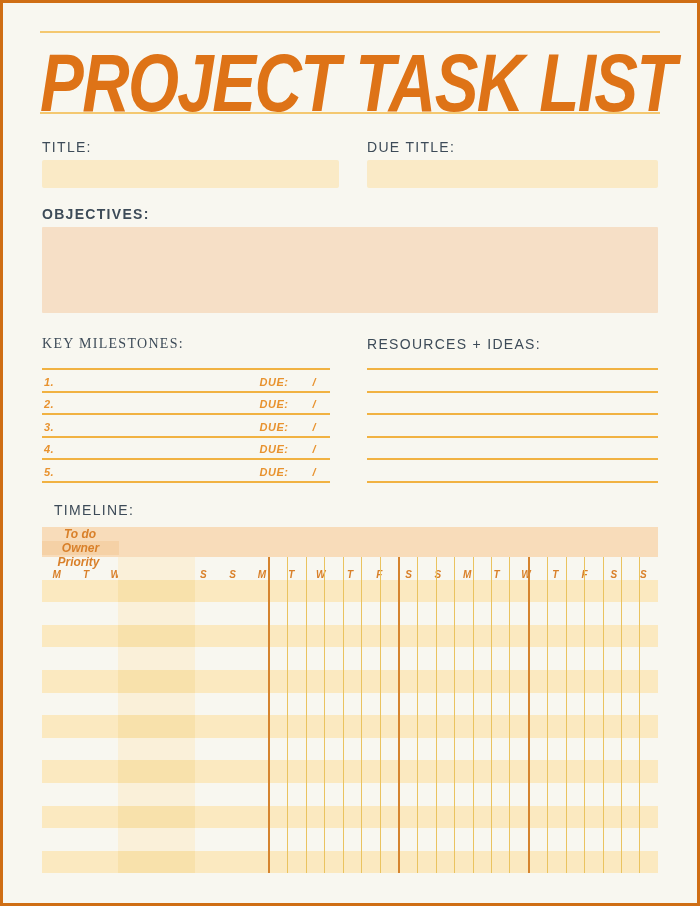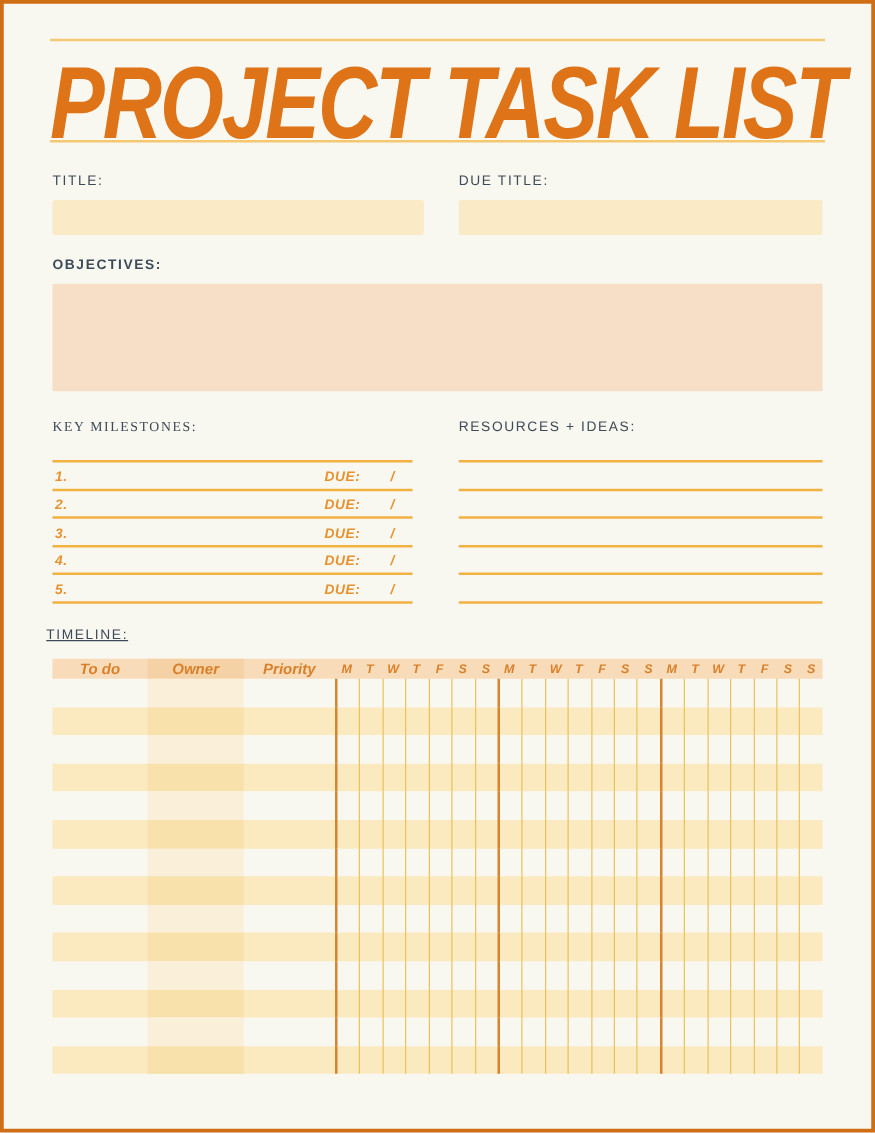--- a/index.html
+++ b/index.html
@@ -16,38 +16,38 @@
   .page{position:relative;width:700px;height:906px;box-sizing:border-box;
         background:var(--page-background);border:3px solid var(--page-border);overflow:hidden;}
   .abs{position:absolute;}
 
   .rule{height:0;border-top:2px solid var(--gold-rule-light);}
   .page-title{left:37px;top:39px;margin:0;color:var(--title-orange);
       font-size:82px;line-height:1;font-weight:bold;font-style:italic;
       letter-spacing:-2px;white-space:nowrap;display:inline-block;
       transform:scaleX(0.80);transform-origin:left top;}
 
-  .lbl{color:var(--label-slate);font-size:11px;letter-spacing:1.3px;white-space:nowrap;}
+  .lbl{color:var(--label-slate);font-size:14px;letter-spacing:1.3px;white-space:nowrap;}
 
   .inputbar{background:var(--input-cream);border-radius:2px;}
   .objbox{background:var(--objectives-peach);border-radius:1px;}
 
   
   .m-rule{height:0;border-top:2px solid var(--gold-rule);}
   .m-row,.r-row{height:20.5px;border-bottom:2px solid var(--gold-rule);
       display:flex;align-items:flex-end;}
   .m-row span{color:var(--milestone-text-orange);font-size:11px;font-weight:bold;
       font-style:italic;letter-spacing:0.5px;padding-bottom:3px;}
   .m-num{padding-left:2px;}
   .m-fill{flex:1;}
   .m-slash{margin:0 14px 0 24px;}
 
   
   .ttable{left:39px;top:524px;width:616px;}
-  .thead{height:16px;background:var(--table-header-peach);display:flex;}
+  .thead{height:30px;background:var(--table-header-peach);display:flex;flex-direction:column;}
   .hcell{display:flex;align-items:center;justify-content:center;height:100%;
       color:var(--timeline-text-orange);font-size:12px;font-weight:bold;font-style:italic;}
   .h-todo{width:76px;} .h-owner{width:77px;background:var(--owner-header-peach);} .h-priority{width:73px;text-align:center;}
   .day-head{flex:1;display:flex;}
   .day-letter{flex:1;display:flex;align-items:center;justify-content:center;
       color:var(--timeline-text-orange);font-size:10px;font-weight:bold;font-style:italic;}
   .trow{height:22.6px;display:flex;}
   .trow.band{background:var(--row-band-yellow);}
   .c-todo{width:76px;} .c-owner{width:77px;background:var(--owner-band-light);} .c-priority{width:73px;}
   .trow.band .c-owner{background:var(--owner-band-deep);}
@@ -114,21 +114,21 @@
 
   <div class="abs" style="left:364px;top:365px;width:291px;" id="resource-lines">
       <div class="m-rule"></div>
       <div class="r-row"></div>
       <div class="r-row"></div>
       <div class="r-row"></div>
       <div class="r-row"></div>
       <div class="r-row"></div>
     </div>
 
-  <div class="abs lbl" style="left:34px;top:499px;text-decoration:underline;">TIMELINE:</div>
+  <div class="abs lbl" style="left:51px;top:499px;">TIMELINE:</div>
 
   <div class="abs ttable">
     <div class="thead">
       <div class="hcell h-todo">To do</div>
       <div class="hcell h-owner">Owner</div>
       <div class="hcell h-priority">Priority</div>
       <div class="day-head" id="day-head">
           <span class="day-letter">M</span>
           <span class="day-letter">T</span>
           <span class="day-letter">W</span>

